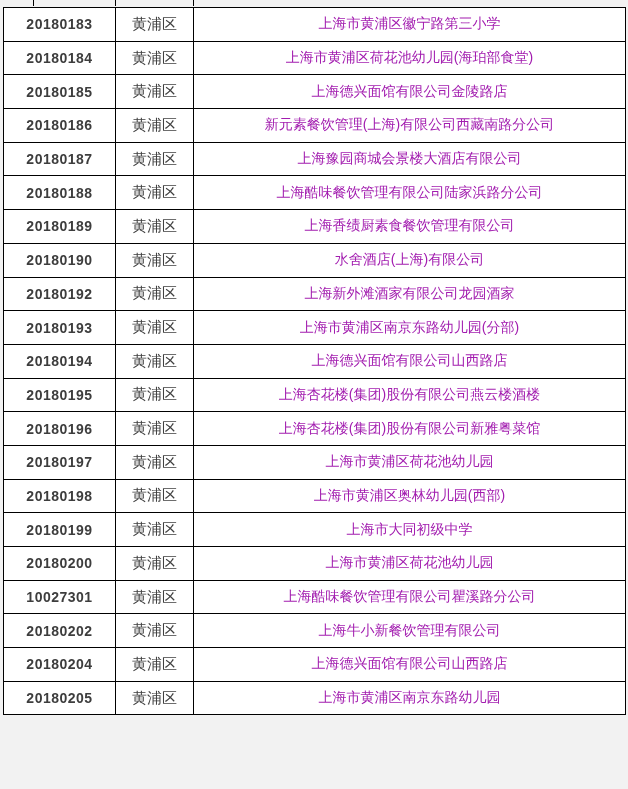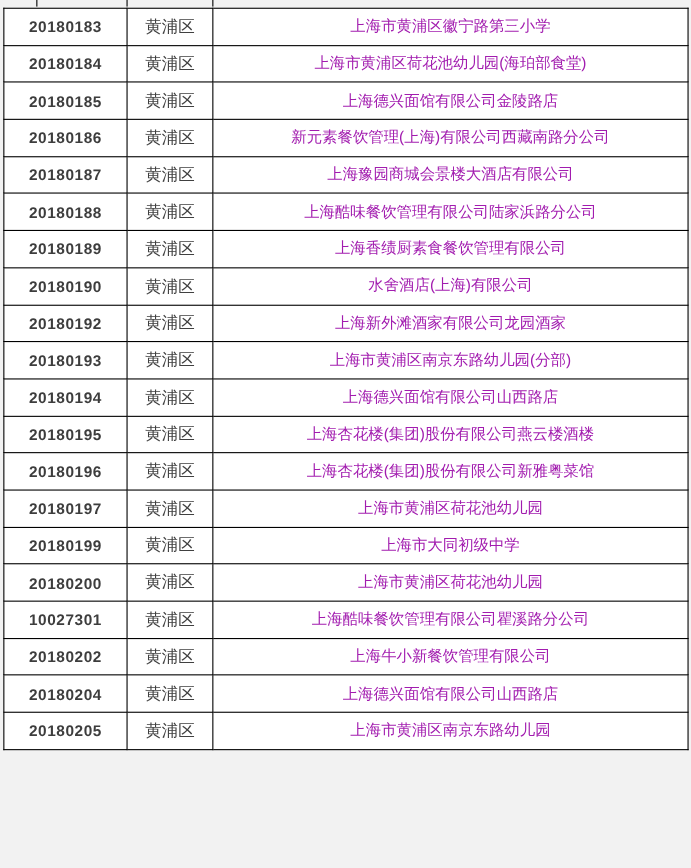--- a/index.html
+++ b/index.html
@@ -162,20 +162,25 @@
             <td class="c-district">黄浦区</td>
             <td class="c-name">上海杏花楼(集团)股份有限公司新雅粤菜馆</td>
           </tr>
 
           <tr>
             <td class="c-id">20180197</td>
             <td class="c-district">黄浦区</td>
             <td class="c-name">上海市黄浦区荷花池幼儿园</td>
           </tr>
 
+          <tr>
+            <td class="c-id">20180198</td>
+            <td class="c-district">黄浦区</td>
+            <td class="c-name">上海市黄浦区奥林幼儿园(西部)</td>
+          </tr>
 
           <tr>
             <td class="c-id">20180199</td>
             <td class="c-district">黄浦区</td>
             <td class="c-name">上海市大同初级中学</td>
           </tr>
 
           <tr>
             <td class="c-id">20180200</td>
             <td class="c-district">黄浦区</td>

